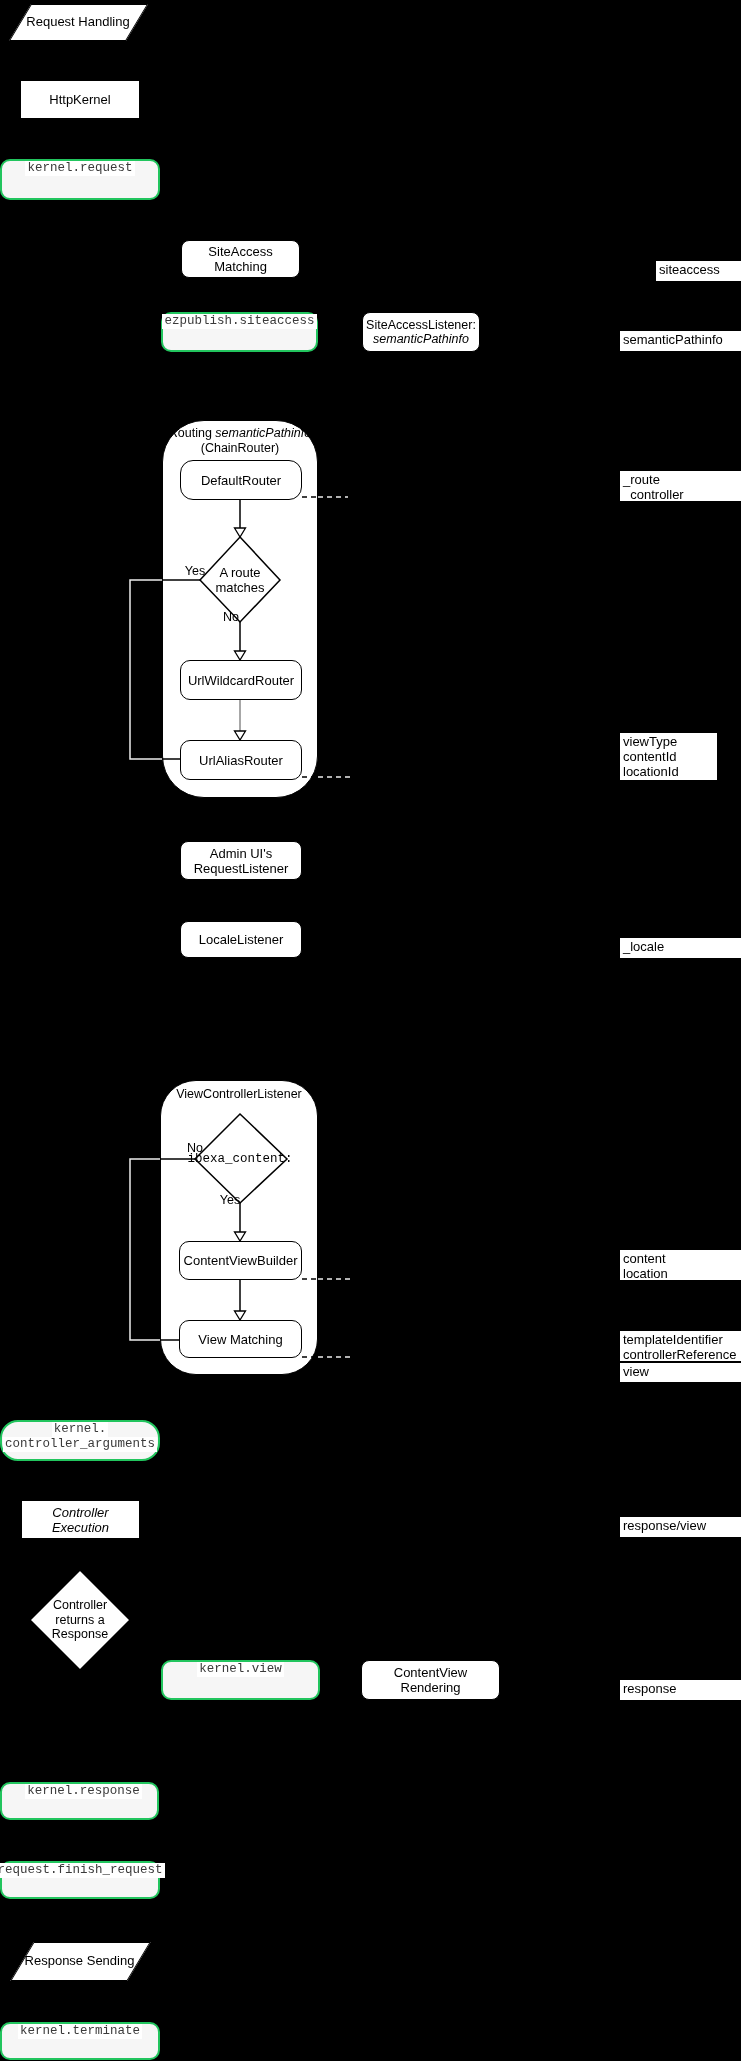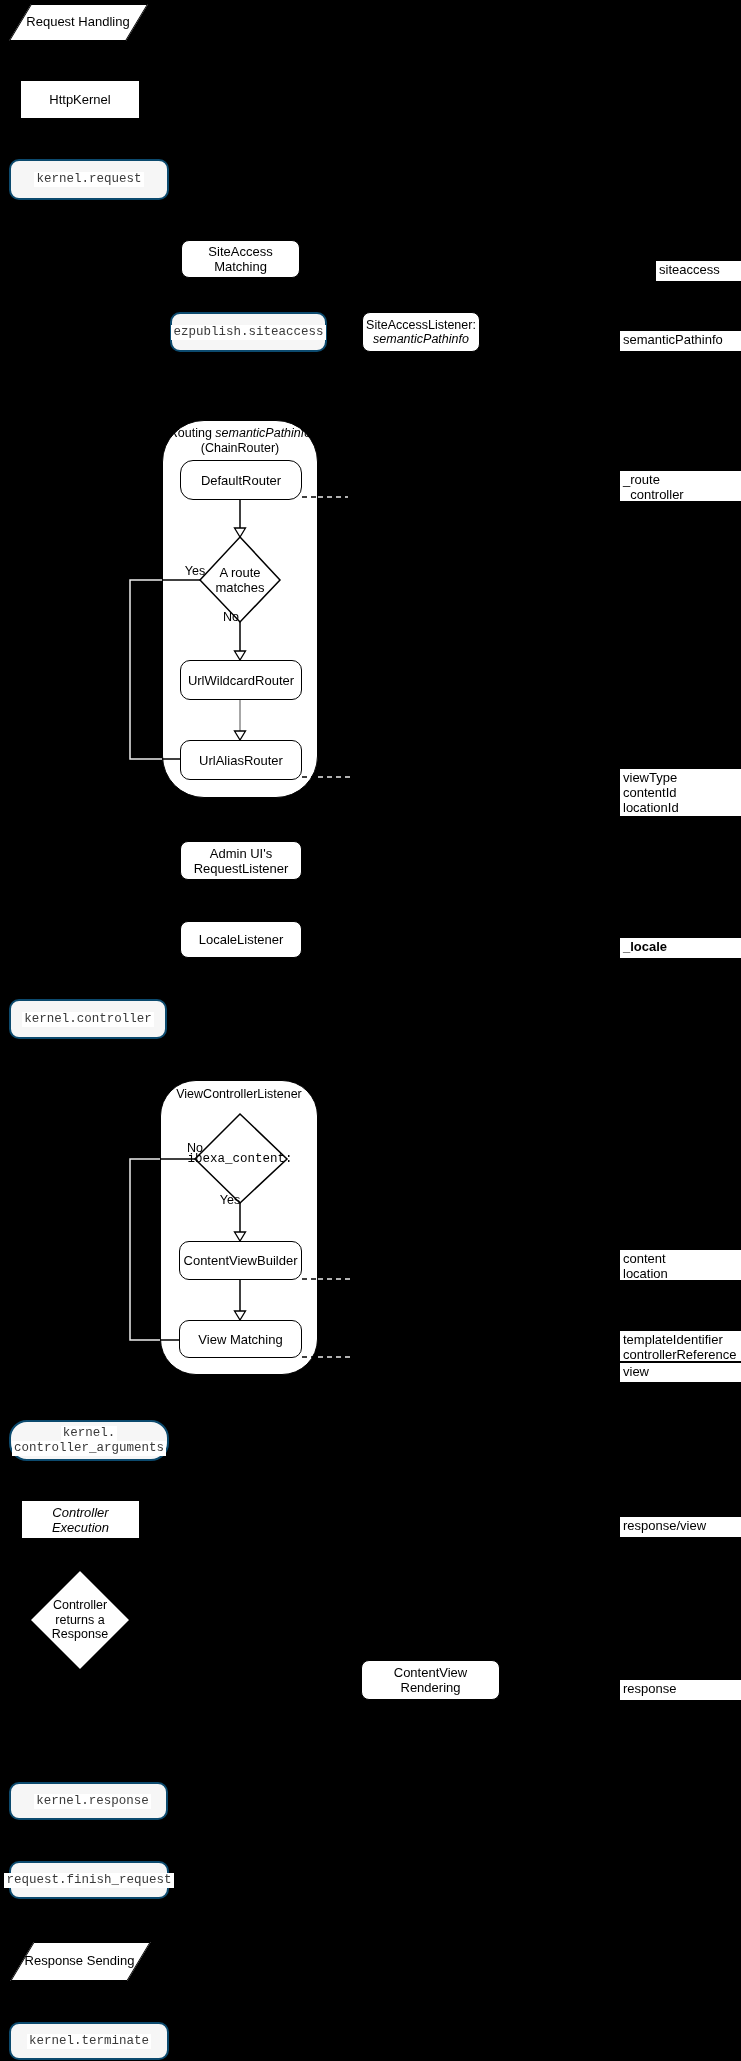--- a/index.html
+++ b/index.html
@@ -6,23 +6,23 @@
   #stage{position:relative;width:741px;height:2061px;background:#000;overflow:hidden;
          font-family:"Liberation Sans",sans-serif;color:#000;}
   .abs{position:absolute;box-sizing:border-box;}
   
   .node{background:#fff;border:1.5px solid #000;border-radius:8px;display:flex;
         align-items:center;justify-content:center;text-align:center;font-size:13px;
         line-height:15px;z-index:10;}
   .sharp{border-radius:0;}
   .r10{border-radius:10px;}
   
-  .event{background:#f6f6f6;border:2px solid #0c4a6e;border-radius:10px;display:flex;
-         flex-direction:column;align-items:center;justify-content:center;text-align:center;
-         z-index:10;margin-left:9px;}
+  .event{background:#f6f6f6;border:2px solid #22c55e;border-radius:10px;display:flex;
+         flex-direction:column;align-items:center;text-align:center;
+         z-index:10;}
   .event span{font-family:"Liberation Mono",monospace;font-size:12.5px;line-height:15px;
               color:#3a3a3a;background:#fff;padding:0 2px;white-space:nowrap;}
   
   .group{background:#fff;border:1.5px solid #000;z-index:1;}
   .group-title{position:absolute;left:0;right:0;text-align:center;font-size:12.5px;
                line-height:15px;z-index:10;}
   
   .plabel{background:#fff;color:#000;font-size:13px;line-height:14.8px;text-align:left;
           padding:2px 0 0 3px;z-index:10;}
   
@@ -119,23 +119,20 @@
 
   <div class="abs node r10" style="left:180px;top:660px;width:122px;height:40px;">UrlWildcardRouter</div>
   <div class="abs node r10" style="left:180px;top:740px;width:122px;height:40px;">UrlAliasRouter</div>
 
   <div class="abs node" style="left:180px;top:841px;width:122px;height:39px;flex-direction:column;line-height:15px;">
     <div>Admin UI's</div>
     <div>RequestListener</div>
   </div>
   <div class="abs node" style="left:180px;top:921px;width:122px;height:37px;">LocaleListener</div>
 
-  <div class="abs event" style="left:0px;top:999px;width:158px;height:40px;">
-    <span>kernel.controller</span>
-  </div>
 
   <div class="abs dtext mono" style="left:186px;top:1151px;width:108px;height:16px;">ibexa_content:</div>
   <div class="abs yn" style="left:183px;top:1141px;width:24px;">No</div>
   <div class="abs yn" style="left:217px;top:1193px;width:26px;">Yes</div>
 
   <div class="abs node r10" style="left:179px;top:1241px;width:123px;height:39px;">ContentViewBuilder</div>
   <div class="abs node r10" style="left:179px;top:1320px;width:123px;height:38px;">View Matching</div>
 
   <div class="abs event" style="left:0px;top:1420px;width:160px;height:41px;border-radius:18px;">
     <span>kernel.</span>
@@ -143,20 +140,23 @@
   </div>
 
   <div class="abs node sharp" style="left:21px;top:1500px;width:119px;height:39px;font-style:italic;">Controller Execution</div>
 
   <div class="abs dtext" style="left:35px;top:1597px;width:90px;height:46px;font-size:12.5px;line-height:14.5px;">
     <div>Controller</div>
     <div>returns a</div>
     <div>Response</div>
   </div>
 
+  <div class="abs event" style="left:161px;top:1660px;width:159px;height:40px;">
+    <span>kernel.view</span>
+  </div>
   <div class="abs node" style="left:361px;top:1660px;width:139px;height:40px;">ContentView Rendering</div>
 
   <div class="abs event" style="left:0px;top:1782px;width:159px;height:38px;padding-left:8px;">
     <span>kernel.response</span>
   </div>
   <div class="abs event" style="left:0px;top:1861px;width:160px;height:38px;">
     <span>request.finish_request</span>
   </div>
 
   <div class="para-bg" style="left:22px;top:1942px;width:115px;height:37px;"></div>
@@ -165,26 +165,26 @@
   <div class="abs event" style="left:0px;top:2022px;width:160px;height:38px;">
     <span>kernel.terminate</span>
   </div>
 
   <div class="abs plabel" style="left:656px;top:261px;width:100px;height:20px;">siteaccess</div>
   <div class="abs plabel" style="left:620px;top:331px;width:121px;height:20px;">semanticPathinfo</div>
   <div class="abs plabel" style="left:620px;top:471px;width:121px;height:30px;">
     <div>_route</div>
     <div>_controller</div>
   </div>
-  <div class="abs plabel" style="left:620px;top:733px;width:121px;height:47px;margin-top:36px;">
+  <div class="abs plabel" style="left:620px;top:733px;width:97px;height:47px;">
     <div>viewType</div>
     <div>contentId</div>
     <div>locationId</div>
   </div>
-  <div class="abs plabel" style="left:620px;top:938px;width:121px;height:20px;font-weight:bold;">_locale</div>
+  <div class="abs plabel" style="left:620px;top:938px;width:121px;height:20px;">_locale</div>
   <div class="abs plabel" style="left:620px;top:1250px;width:121px;height:30px;">
     <div>content</div>
     <div>location</div>
   </div>
   <div class="abs plabel" style="left:620px;top:1331px;width:121px;height:30px;">
     <div>templateIdentifier</div>
     <div>controllerReference</div>
   </div>
   <div class="abs plabel" style="left:620px;top:1363px;width:121px;height:19px;">view</div>
   <div class="abs plabel" style="left:620px;top:1517px;width:121px;height:20px;">response/view</div>

